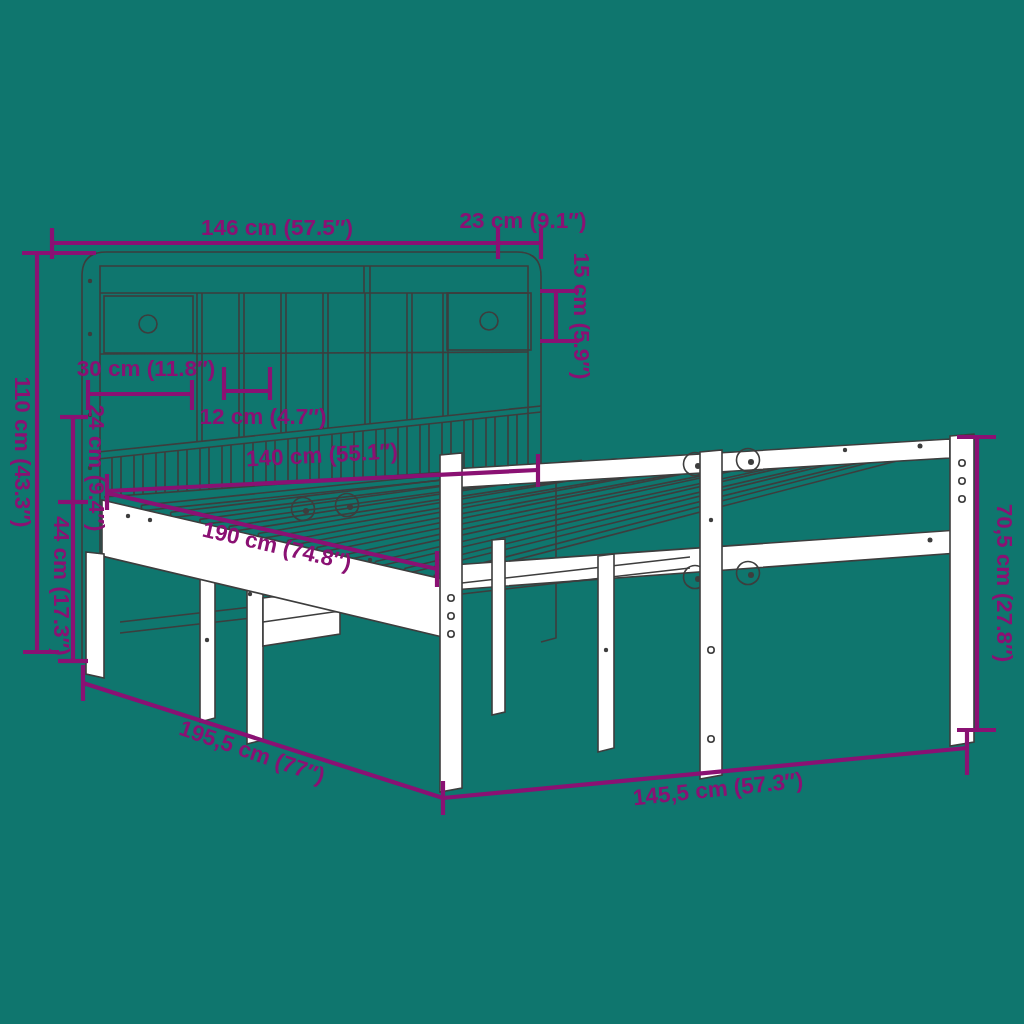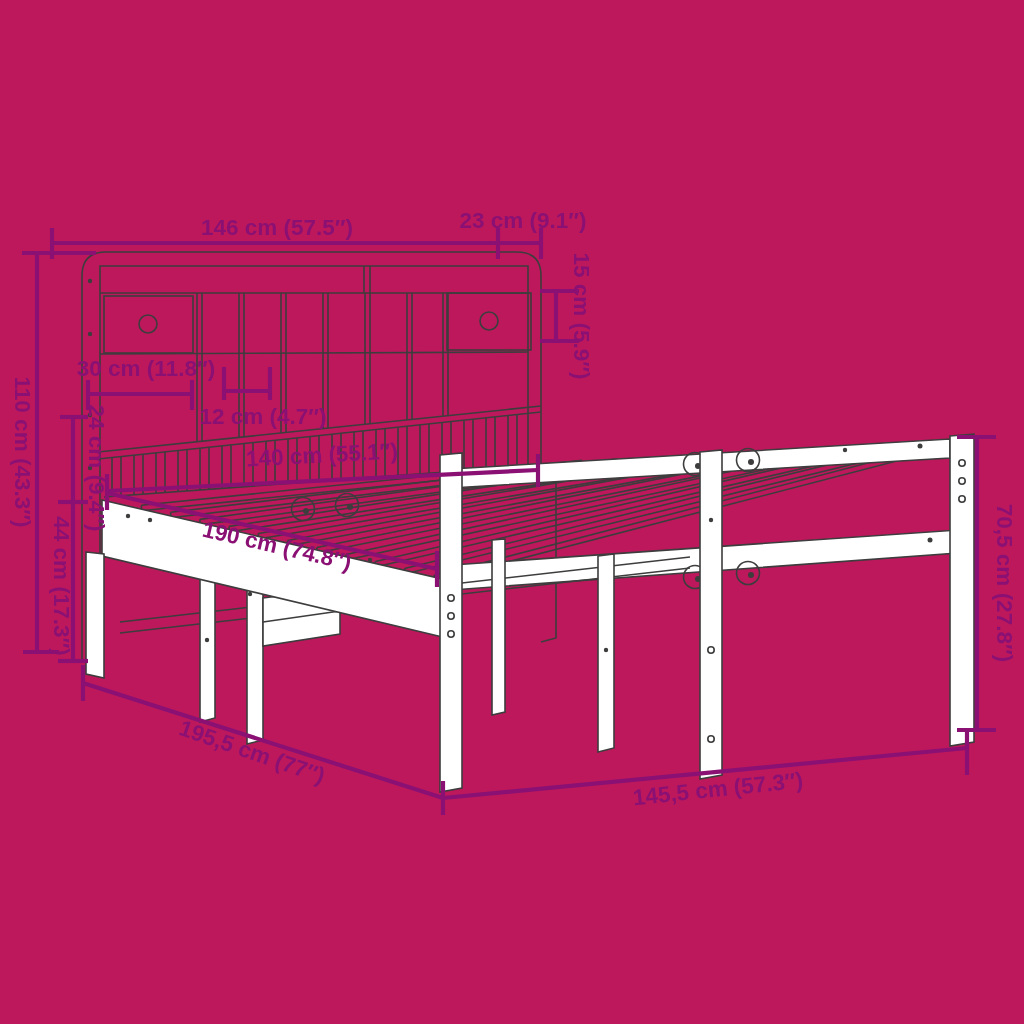--- a/index.html
+++ b/index.html
@@ -1,16 +1,16 @@
 <!DOCTYPE html>
 <html><head>
 <meta charset="utf-8">
 <style>
   html,body{margin:0;padding:0;background:#fff;}
-  .stage{width:1024px;height:1024px;position:relative;background:#be185d;overflow:hidden;}
+  .stage{width:1024px;height:1024px;position:relative;background:#0f766e;overflow:hidden;}
   svg{display:block;}
   text{
     font-family:"Liberation Sans", sans-serif;
     font-weight:700;
     font-size:22.5px;
   }
 </style>
 </head>
 <body>
 

